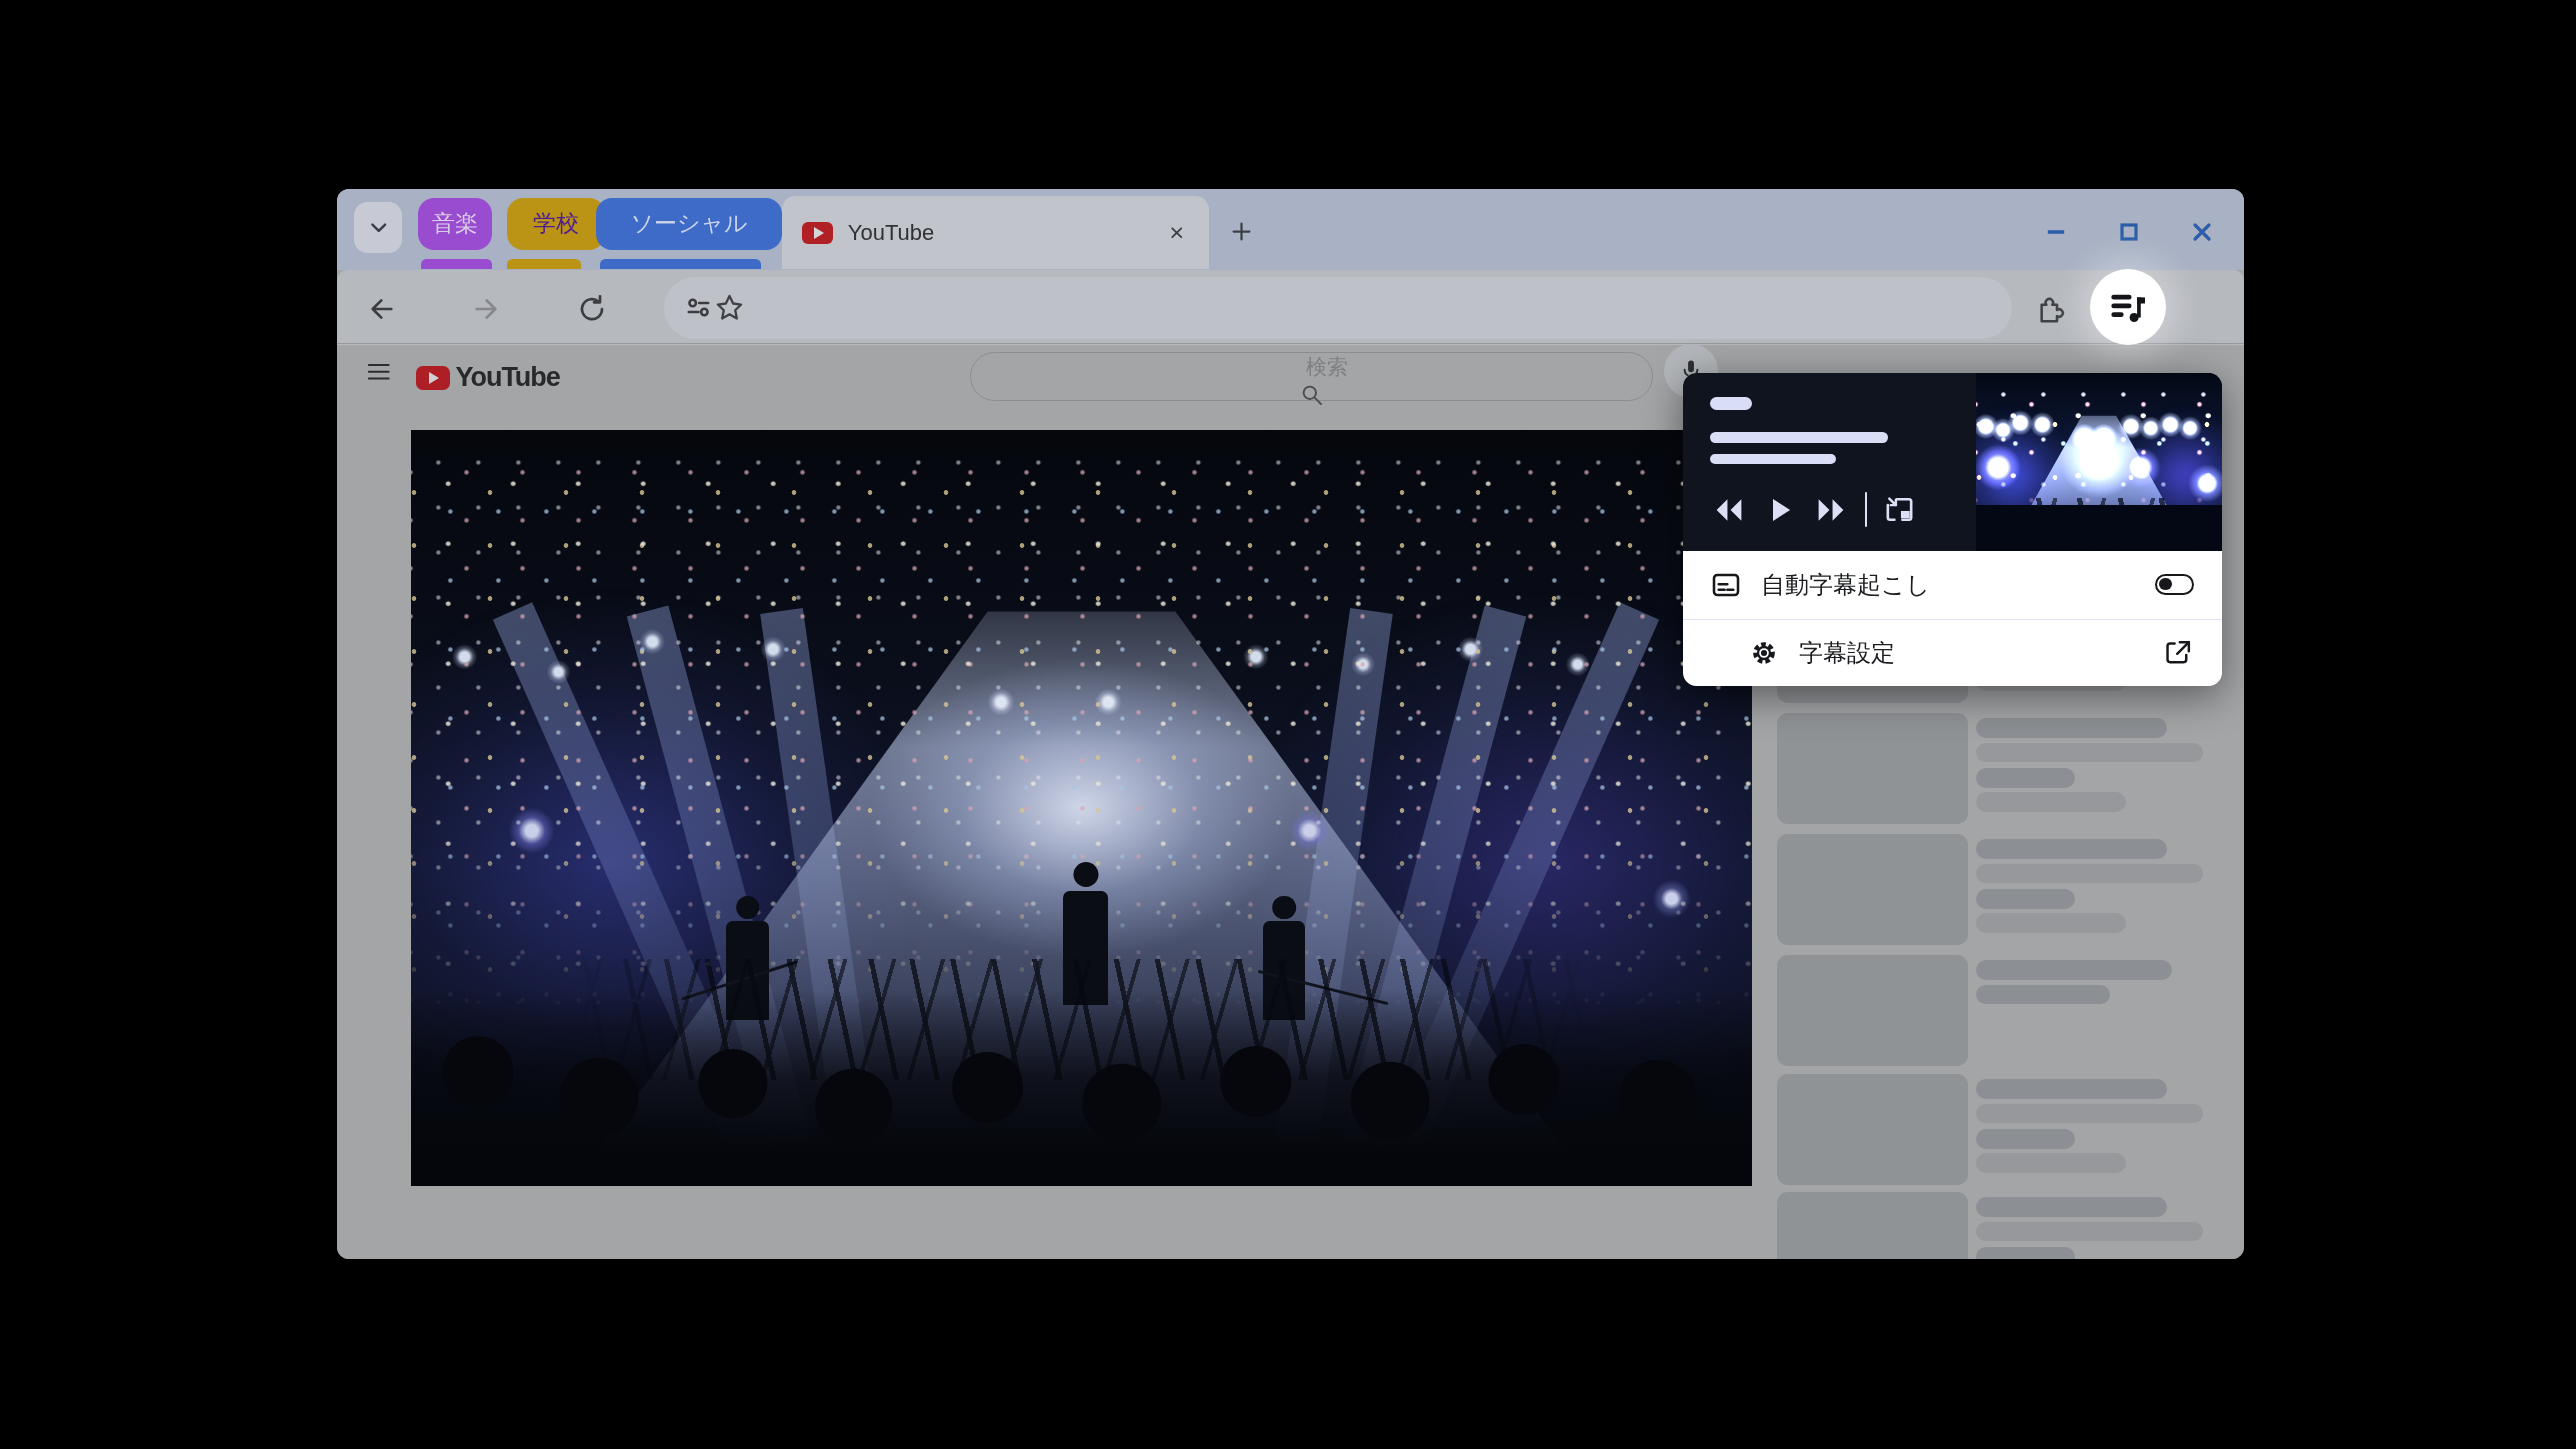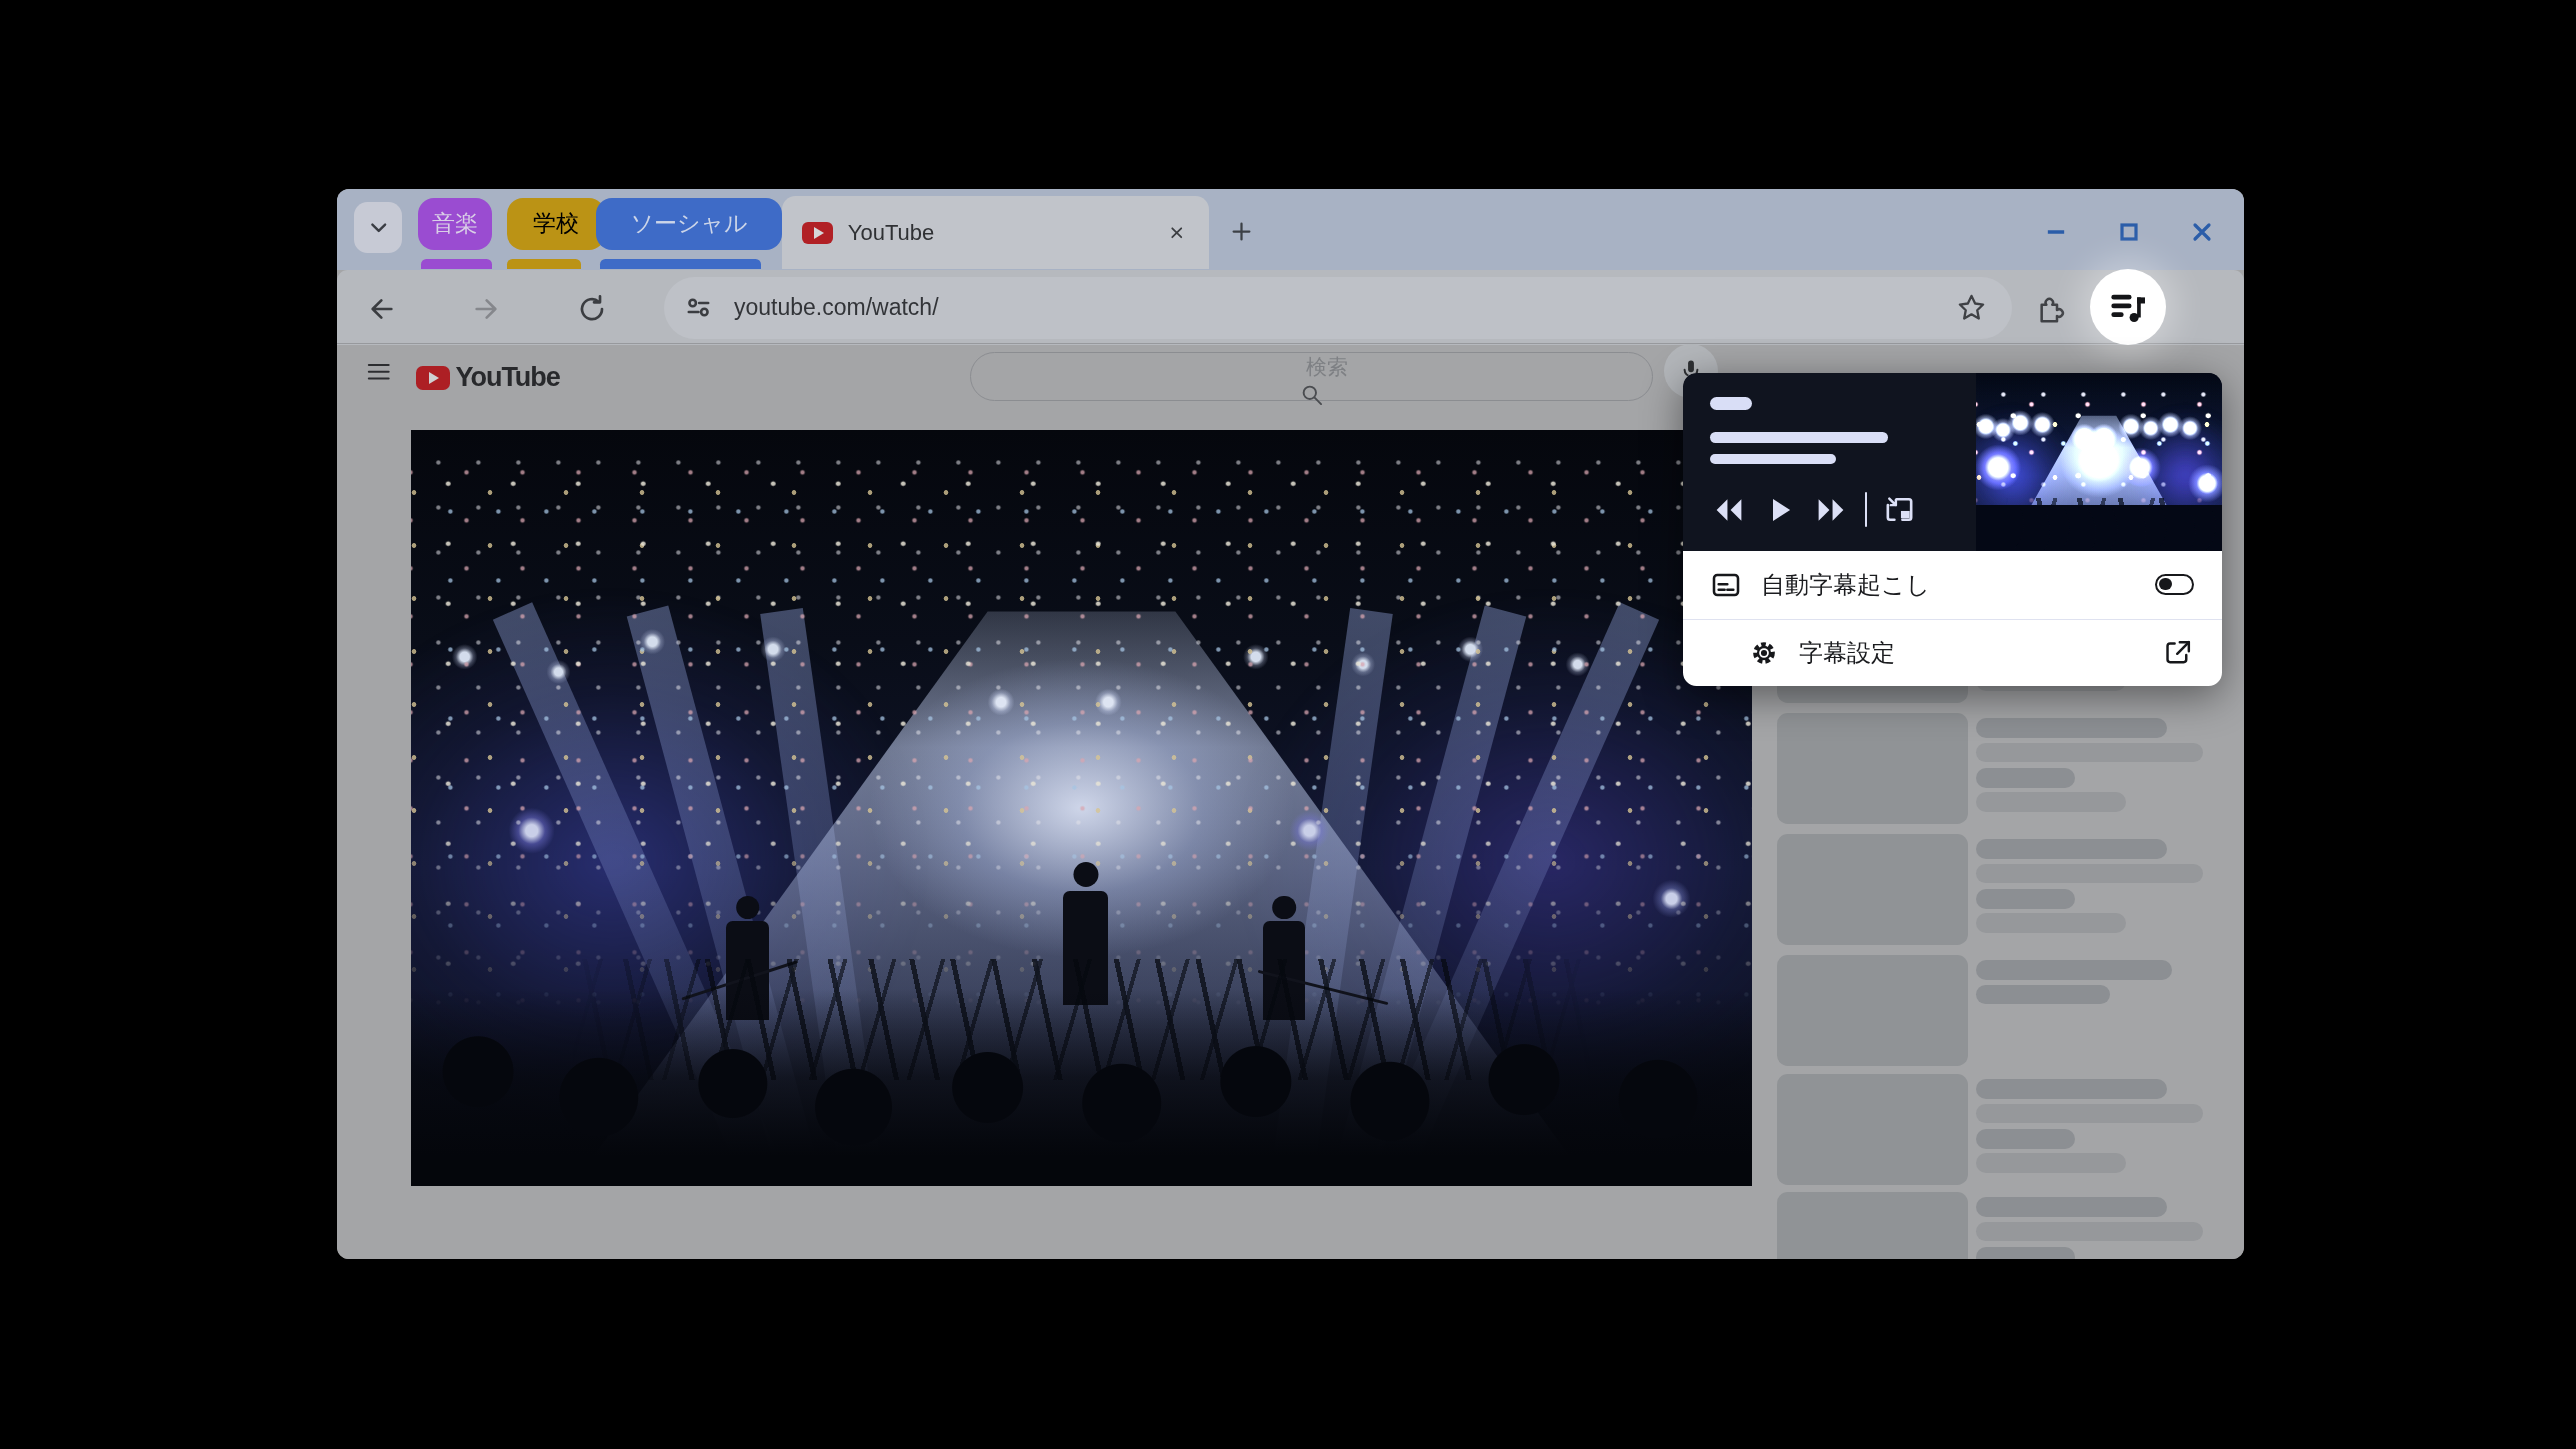--- a/index.html
+++ b/index.html
@@ -13,21 +13,21 @@
              background:#a4a5a7; border-radius:12px; overflow:hidden; }
 
   
   .tabstrip { position:absolute; left:0; top:0; width:100%; height:81px; background:#a8b2c4; }
   .tsearch-btn { position:absolute; left:17.4px; top:13.4px; width:48px; height:51px;
                  background:#c7cad5; border-radius:13.4px; display:flex; align-items:center; justify-content:center; }
   .group-pill { position:absolute; top:8.7px; height:52px; border-radius:16px;
                 display:flex; align-items:center; justify-content:center;
                 font-size:23px; font-weight:500; }
   .pill-music  { left:81px; width:74px; background:#9a4cd1; color:#d9cfe6; }
-  .pill-school { left:170px; width:98px; background:#bb9315; color:#000000; }
+  .pill-school { left:170px; width:98px; background:#bb9315; color:#4c1d95; }
   .pill-social { left:259px; width:186px; background:#3e6bc7; color:#ccd5e8; }
   .group-line { position:absolute; top:70px; height:10px; border-radius:5.4px 5.4px 0 0; }
   .line-music  { left:84px; width:71px; background:#9a4cd1; }
   .line-school { left:170px; width:74px; background:#bb9315; }
   .line-social { left:263px; width:161px; background:#3e6bc7; }
 
   .active-tab { position:absolute; left:445px; top:7.4px; width:427px; height:73px;
                 background:#c1c4ca; border-radius:13.4px 13.4px 0 0;
                 display:flex; align-items:center; }
   .tab-favicon { margin-left:20px; width:31px; height:22px; background:#b12025; border-radius:6px;
@@ -266,21 +266,20 @@
 
       <div class="omnibox">
         <div class="tune-wrap">
           <svg width="31" height="31" viewBox="0 0 48 48">
             <circle cx="15" cy="17" r="5" fill="none" stroke="#3b3d41" stroke-width="4"></circle>
             <path d="M25 17 H39" stroke="#3b3d41" stroke-width="4" stroke-linecap="round"></path>
             <path d="M9 31 H24" stroke="#3b3d41" stroke-width="4" stroke-linecap="round"></path>
             <circle cx="33" cy="31" r="5" fill="none" stroke="#3b3d41" stroke-width="4"></circle>
           </svg>
         </div>
-        <div class="url-text">youtube.com/watch/</div>
         <div class="star-wrap">
           <svg width="31" height="31" viewBox="0 0 48 48">
             <path d="M24 6 L29.6 17.8 42 19.4 32.9 28.2 35.3 41 24 34.6 12.7 41 15.1 28.2 6 19.4 18.4 17.8 Z" fill="none" stroke="#3f4145" stroke-width="3.6" stroke-linejoin="round"></path>
           </svg>
         </div>
       </div>
 
       <div class="ext-btn">
         <svg width="32" height="32" viewBox="0 0 48 48">
           <path d="M13 19 h7 a5.5 5.5 0 1 1 9 0 h7 v8 a5.5 5.5 0 1 1 0 9 v8 H13 Z" fill="none" stroke="#3f4145" stroke-width="3.8" stroke-linejoin="round"></path>

